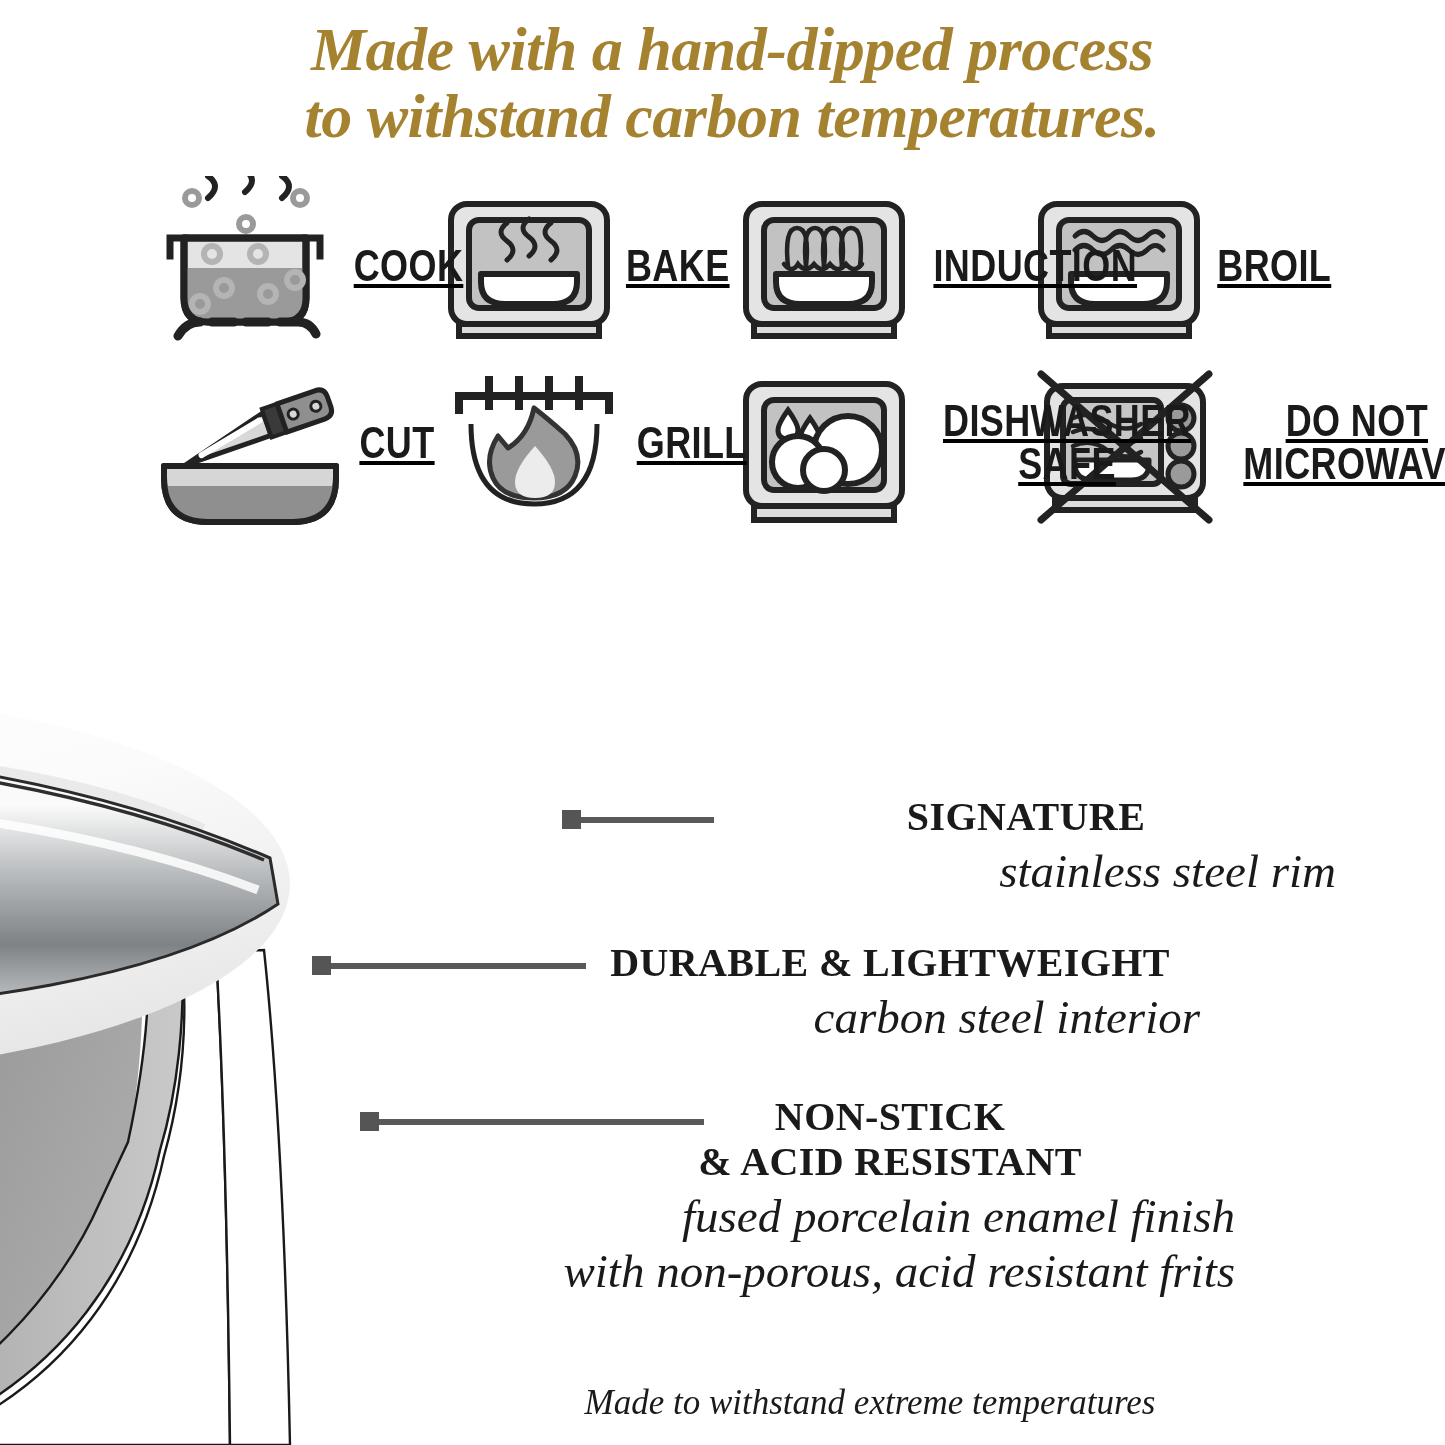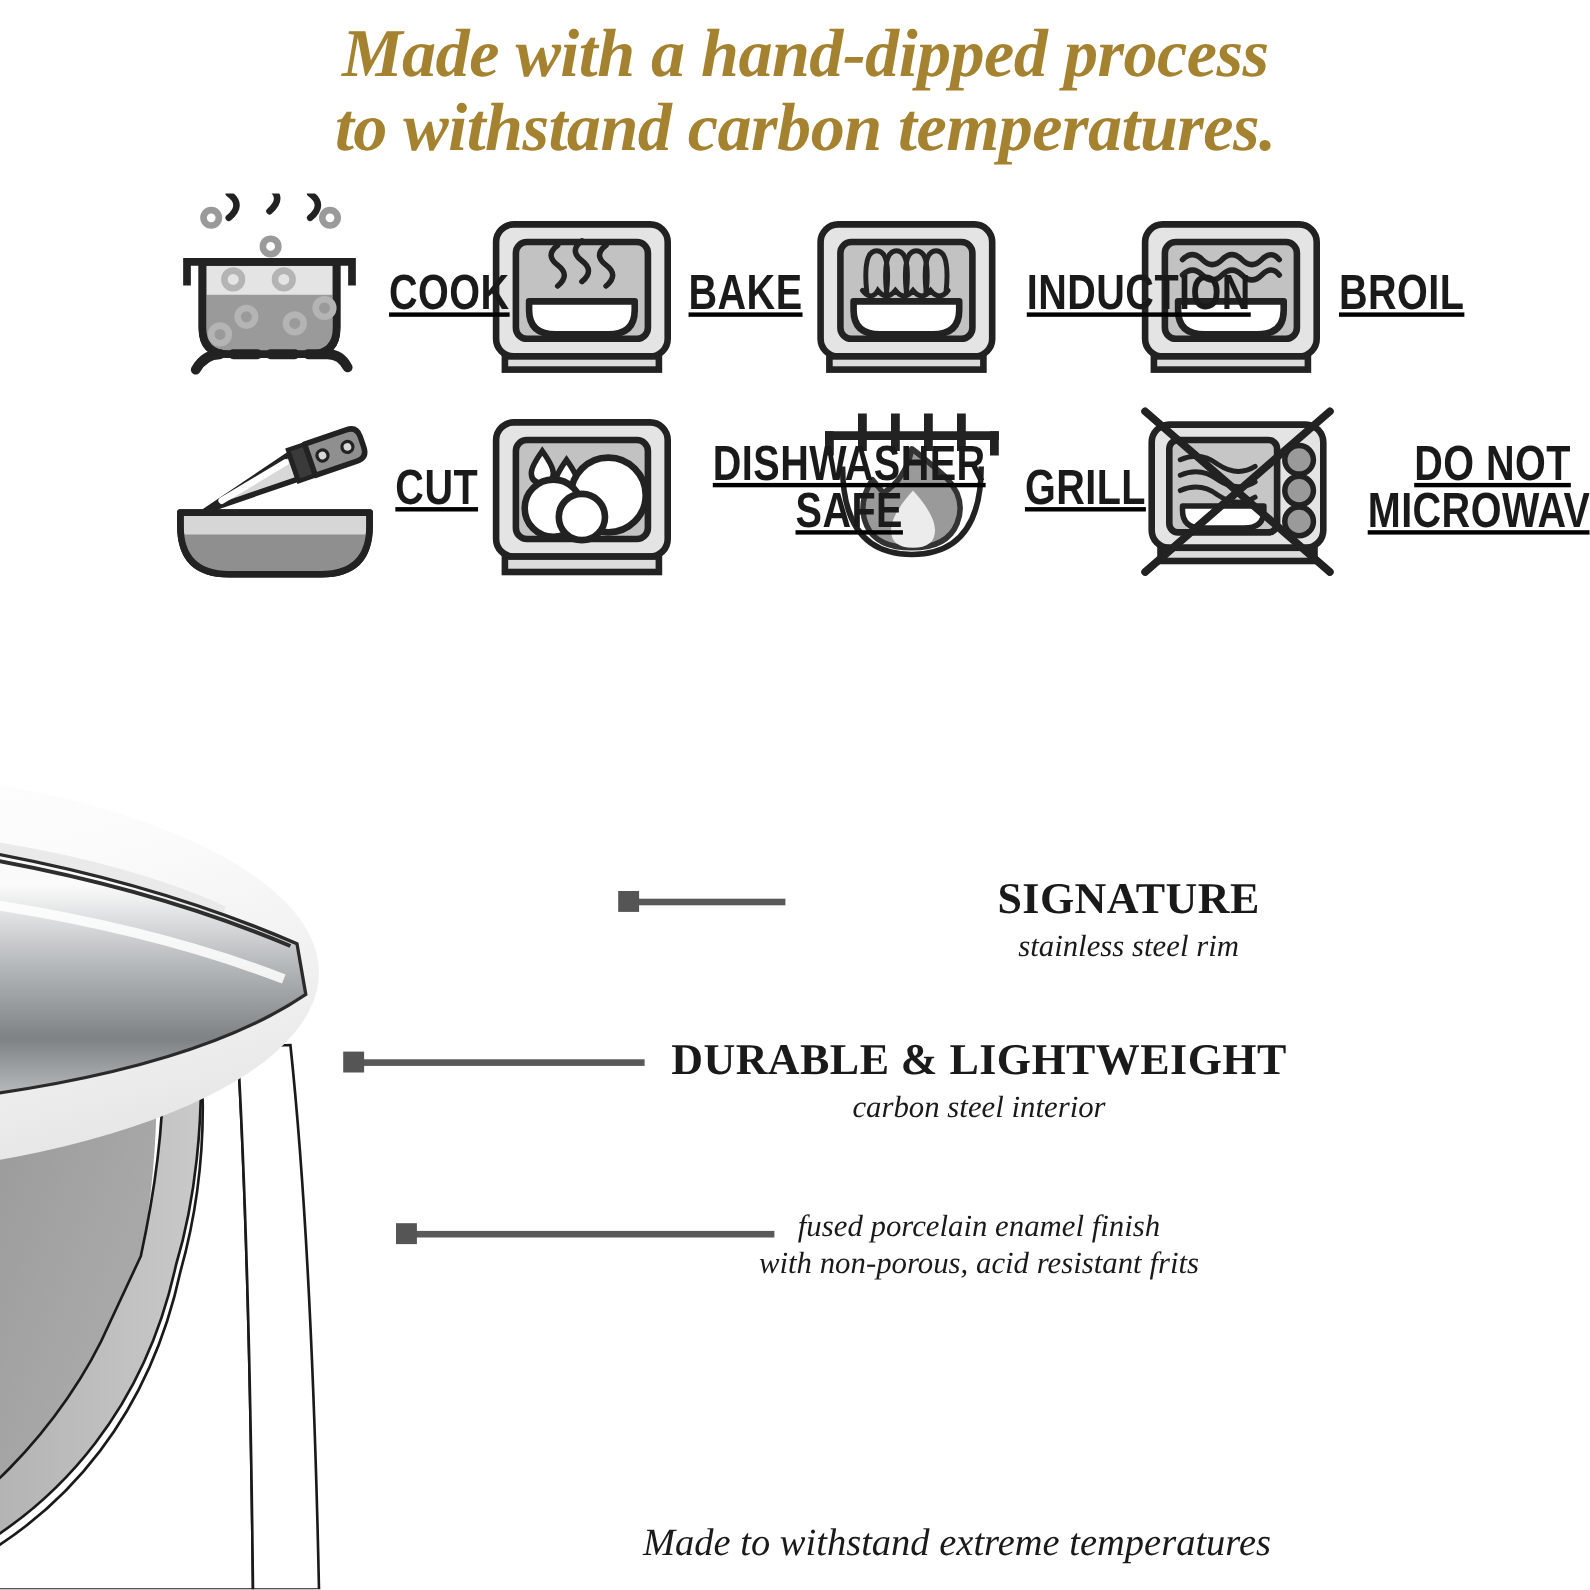--- a/index.html
+++ b/index.html
@@ -36,21 +36,21 @@
   .cookware svg{display:block;}
 
   
   .callout{position:absolute;}
   .c-title{
     font-family:"Liberation Serif",serif;font-weight:bold;color:#1a1a1a;
     font-size:40px;line-height:1.12;letter-spacing:.4px;text-align:center;white-space:pre-line;
   }
   .c-sub{
     font-family:"Liberation Serif",serif;font-style:italic;color:#1a1a1a;
-    font-size:28px;line-height:1.18;text-align:center;white-space:pre-line;margin-top:4px;
+    font-size:47px;line-height:1.18;text-align:right;white-space:pre-line;margin-top:4px;
   }
   .leader{position:absolute;height:6px;background:#595959;}
   .leader::before{
     content:"";position:absolute;left:-4px;top:-7px;width:19px;height:19px;background:#555555;
   }
 
   .footer{
     position:absolute;left:455px;top:1336px;width:830px;text-align:center;
     font-family:"Liberation Serif",serif;font-style:italic;color:#1a1a1a;
     font-size:35px;line-height:1.28;white-space:pre-line;
@@ -170,53 +170,53 @@
             <path d="M14 96 h172 v12 q0 44 -44 44 H58 q-44 0 -44 -44 Z" fill="#d6d6d6" stroke="#222" stroke-width="6" stroke-linejoin="round"></path>
             <path d="M14 116 h172 v0 q0 36 -44 36 H58 q-44 0 -44 -36 Z" fill="#8f8f8f"></path>
             <path d="M14 96 h172 v12 q0 44 -44 44 H58 q-44 0 -44 -44 Z" fill="none" stroke="#222" stroke-width="6" stroke-linejoin="round"></path>
           </svg>
         </div>
         <div class="icon-label">CUT</div>
       </div>
 
       <div class="icon-cell">
         <div class="icon-art">
+          <svg width="178" height="160" viewBox="0 0 178 160">
+            <path d="M14 26 h150" stroke="#222" stroke-width="8" stroke-linecap="square" fill="none"></path>
+            <g stroke="#222" stroke-width="8" stroke-linecap="square">
+              <path d="M14 26 v14"></path>
+                <path d="M44 10 v26"></path>
+                <path d="M74 10 v26"></path>
+              <path d="M104 10 v26"></path>
+                <path d="M134 10 v26"></path>
+                <path d="M164 26 v14"></path>
+            </g>
+            <path d="M26 54 q0 80 63 80 q63 0 63 -80" fill="none" stroke="#222" stroke-width="5"></path>
+            <path d="M89 38 q-6 28 -26 40 l-10 -12 q-14 22 -5 42 q9 20 41 20 q32 0 41 -22 q9 -22 -10 -42 Q102 48 89 38 Z" fill="#9a9a9a" stroke="#333" stroke-width="5" stroke-linejoin="round"></path>
+            <path d="M90 76 q-20 22 -20 36 q0 16 20 16 q20 0 20 -16 q0 -14 -20 -36 Z" fill="#ececec"></path>
+          </svg>
+        </div>
+        <div class="icon-label">GRILL</div>
+      </div>
+
+      <div class="icon-cell">
+        <div class="icon-art">
           <svg width="172" height="152" viewBox="0 0 172 152">
             <rect x="6" y="6" width="156" height="122" rx="16" fill="#e4e4e4" stroke="#222" stroke-width="6"></rect>
             <rect x="24" y="22" width="120" height="90" rx="10" fill="#c2c2c2" stroke="#222" stroke-width="6"></rect>
             <path d="M48 32 q10 14 10 20 q0 9 -10 9 q-10 0 -10 -9 q0 -6 10 -20 Z" fill="#fff" stroke="#222" stroke-width="5"></path>
             <path d="M70 40 q10 14 10 20 q0 9 -10 9 q-10 0 -10 -9 q0 -6 10 -20 Z" fill="#fff" stroke="#222" stroke-width="5"></path>
             <circle cx="108" cy="72" r="34" fill="#fff" stroke="#222" stroke-width="6"></circle>
             <circle cx="58" cy="84" r="26" fill="#fff" stroke="#222" stroke-width="6"></circle>
             <circle cx="84" cy="92" r="21" fill="#fff" stroke="#222" stroke-width="6"></circle>
             <rect x="14" y="128" width="140" height="14" fill="#dcdcdc" stroke="#222" stroke-width="6"></rect>
           </svg>
         </div>
         <div class="icon-label">DISHWASHER
 SAFE</div>
-      </div>
-
-      <div class="icon-cell">
-        <div class="icon-art">
-          <svg width="178" height="160" viewBox="0 0 178 160">
-            <path d="M14 26 h150" stroke="#222" stroke-width="8" stroke-linecap="square" fill="none"></path>
-            <g stroke="#222" stroke-width="8" stroke-linecap="square">
-              <path d="M14 26 v14"></path>
-                <path d="M44 10 v26"></path>
-                <path d="M74 10 v26"></path>
-              <path d="M104 10 v26"></path>
-                <path d="M134 10 v26"></path>
-                <path d="M164 26 v14"></path>
-            </g>
-            <path d="M26 54 q0 80 63 80 q63 0 63 -80" fill="none" stroke="#222" stroke-width="5"></path>
-            <path d="M89 38 q-6 28 -26 40 l-10 -12 q-14 22 -5 42 q9 20 41 20 q32 0 41 -22 q9 -22 -10 -42 Q102 48 89 38 Z" fill="#9a9a9a" stroke="#333" stroke-width="5" stroke-linejoin="round"></path>
-            <path d="M90 76 q-20 22 -20 36 q0 16 20 16 q20 0 20 -16 q0 -14 -20 -36 Z" fill="#ececec"></path>
-          </svg>
-        </div>
-        <div class="icon-label">GRILL</div>
       </div>
 
       <div class="icon-cell">
         <div class="icon-art">
           <svg width="180" height="160" viewBox="0 0 180 160">
             <rect x="12" y="16" width="156" height="112" rx="16" fill="#e4e4e4" stroke="#222" stroke-width="6"></rect>
             <rect x="28" y="30" width="98" height="84" rx="8" fill="#c6c6c6" stroke="#222" stroke-width="6"></rect>
             <g fill="none" stroke="#222" stroke-width="4.5" stroke-linecap="round">
               <path d="M38 48 q18 -8 34 4 q18 12 34 2"></path>
               <path d="M38 62 q18 -8 34 4 q18 12 34 2"></path>
@@ -312,20 +312,22 @@
   </div>
 
   <div class="leader" style="left:316px;top:963px;width:270px;"></div>
   <div class="callout" style="left:580px;top:941px;width:620px;">
     <div class="c-title">DURABLE &amp; LIGHTWEIGHT</div>
     <div class="c-sub">carbon steel interior</div>
   </div>
 
   <div class="leader" style="left:364px;top:1119px;width:340px;"></div>
   <div class="callout" style="left:545px;top:1095px;width:690px;">
+    <div class="c-title">NON-STICK
+&amp; ACID RESISTANT</div>
     <div class="c-sub">fused porcelain enamel finish
 with non-porous, acid resistant frits</div>
   </div>
 
   <div class="footer">
     <div>Made to withstand extreme temperatures</div>
     
   </div>
 
 </div>

